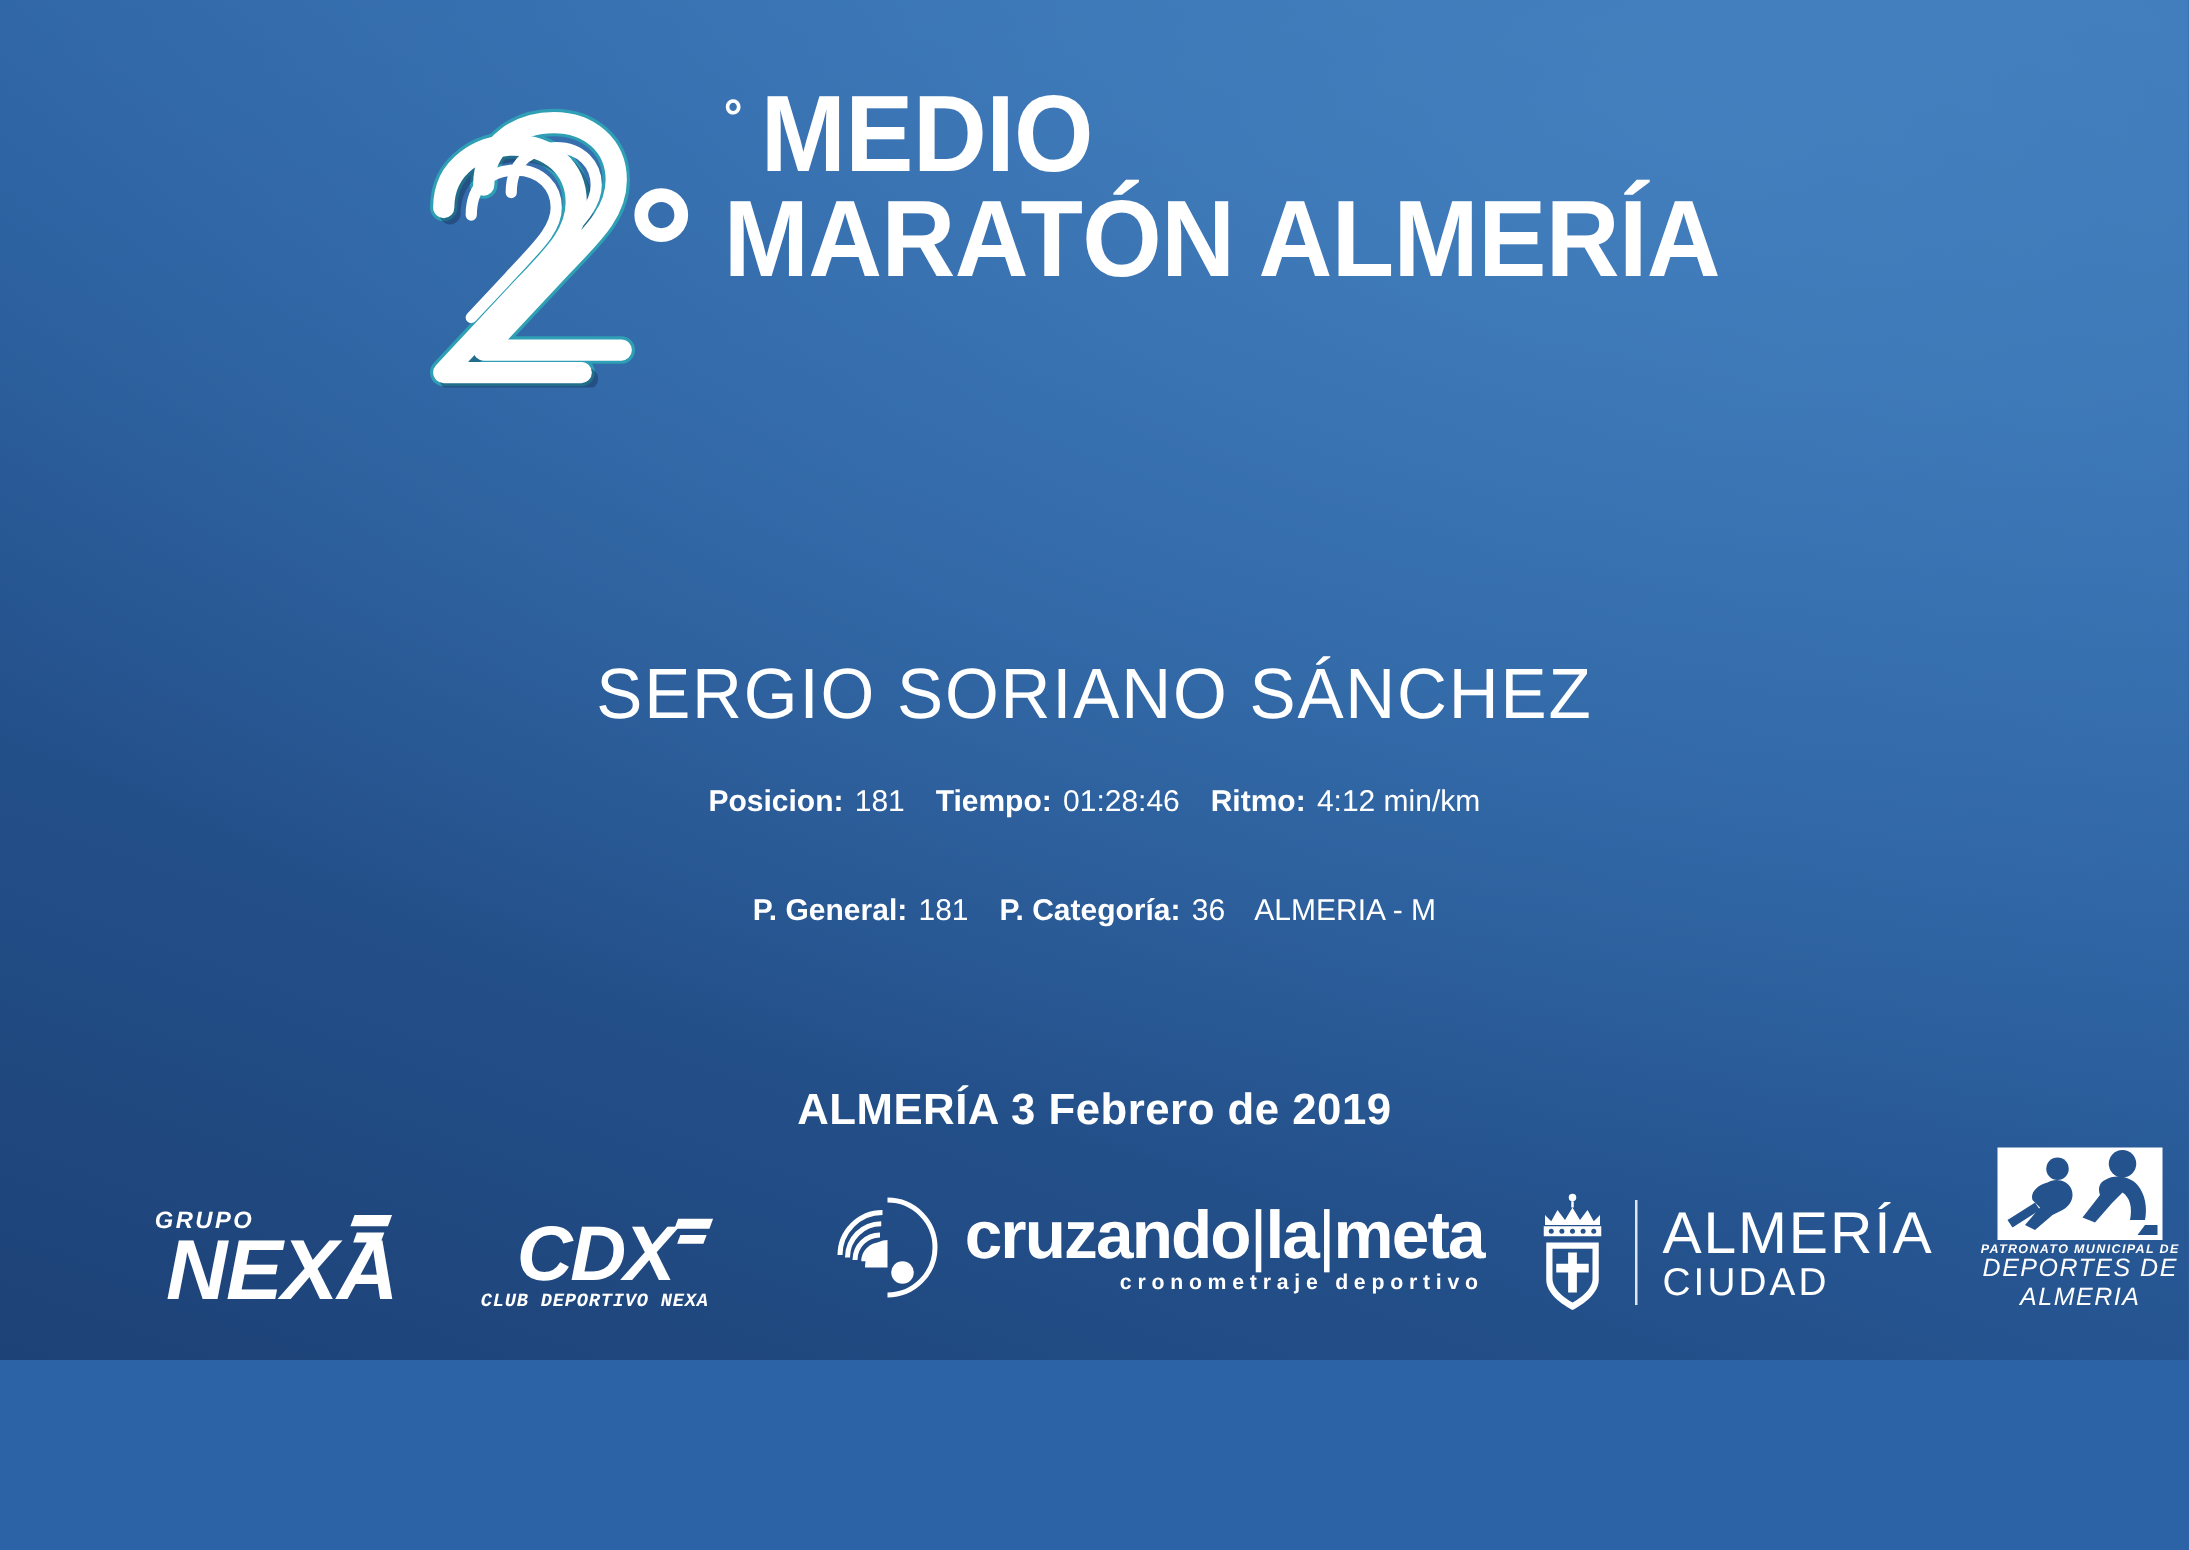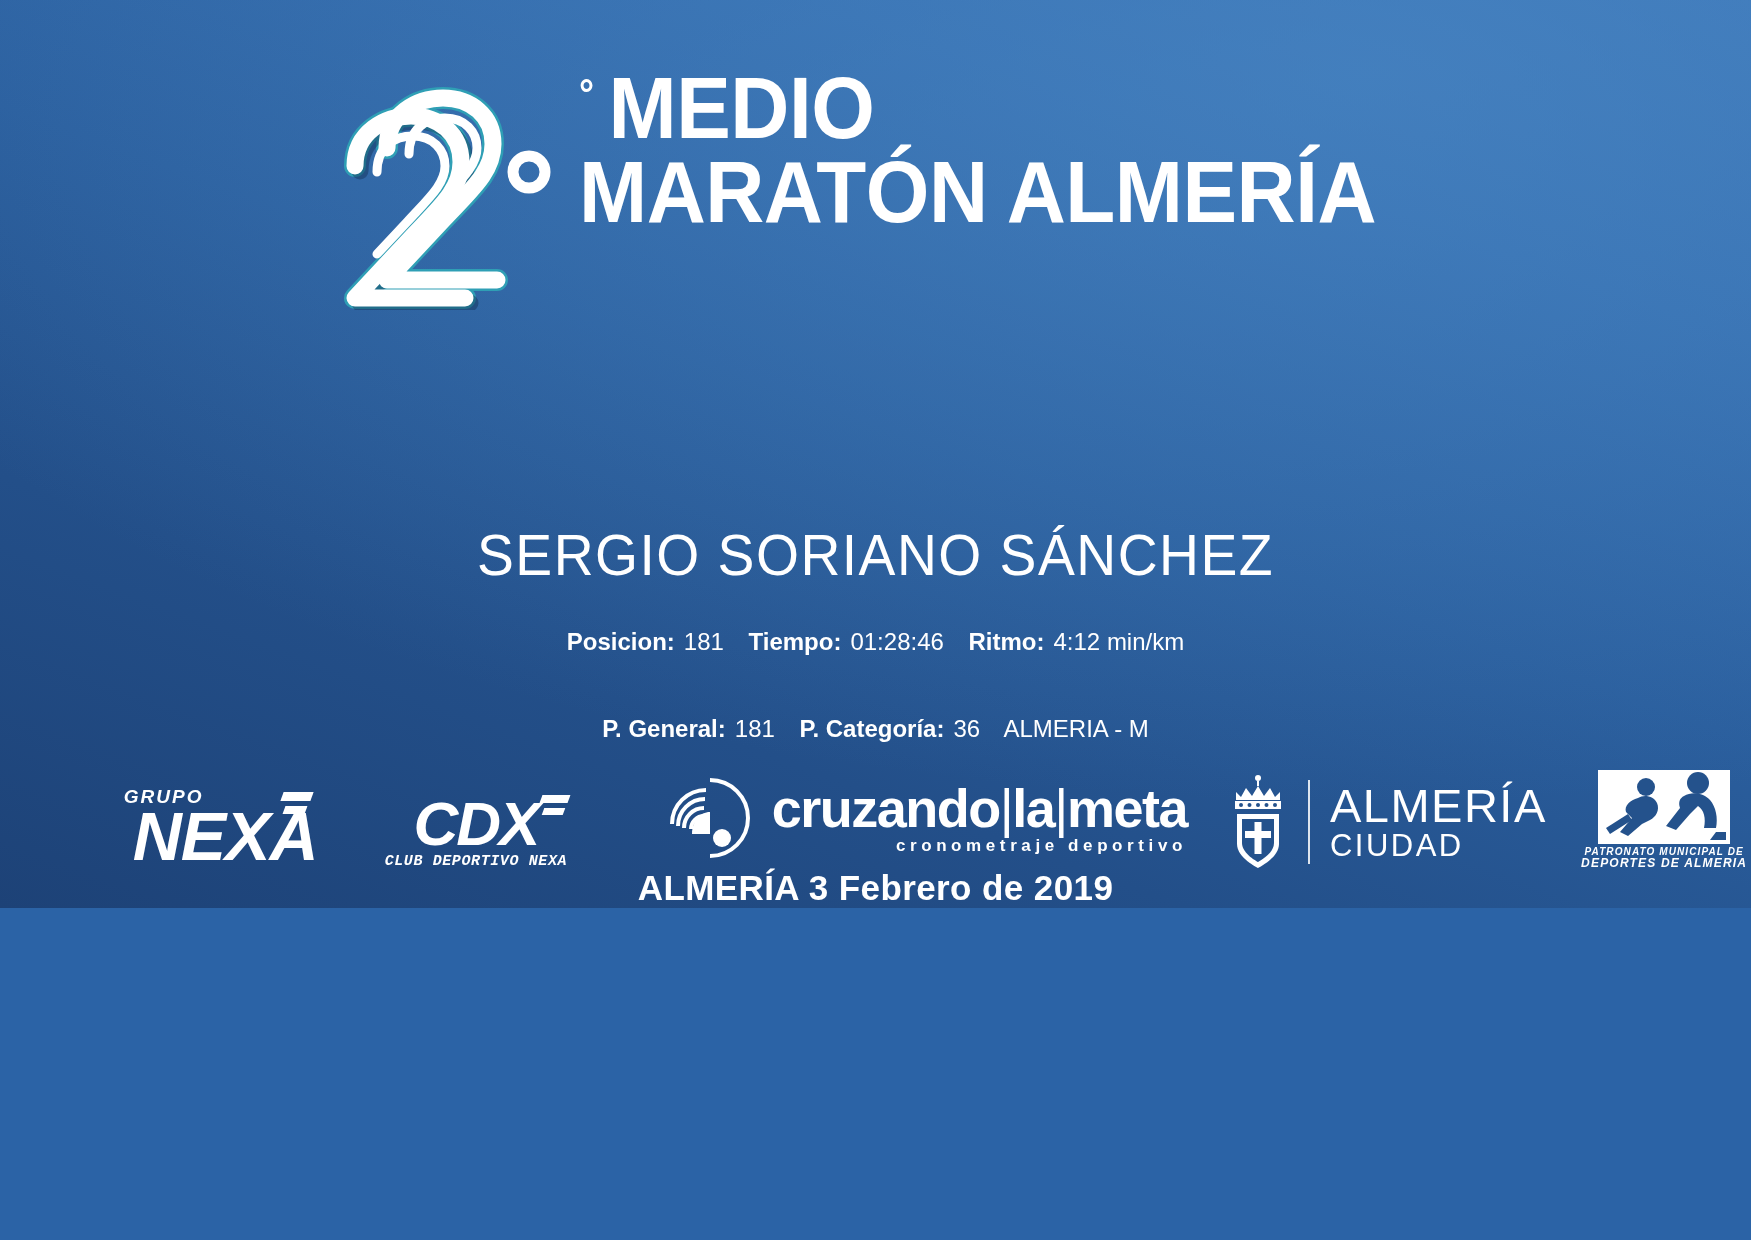--- a/index.html
+++ b/index.html
@@ -4,21 +4,21 @@
 <style>
   html,body{margin:0;padding:0;}
   body{
     width:1751px;height:1240px;
     font-family:"Liberation Sans",sans-serif;
     background:#2b63a6;
     overflow:hidden;
   }
   .diploma{
     position:relative;
-    width:1751px;height:908px;
+    width:1751px;height:1088px;
     background:
       radial-gradient(ellipse 150% 130% at 78% 8%, rgba(78,140,200,0.55) 0%, rgba(78,140,200,0.0) 62%),
       linear-gradient(200deg,#3a74b6 0%, #336cae 22%, #2a5e9d 48%, #234f89 72%, #1d4277 100%);
     overflow:hidden;
   }
 
   
   .header{
     position:absolute;left:0;top:62px;width:1751px;
     display:flex;align-items:flex-start;justify-content:center;
@@ -149,21 +149,21 @@
   .alm .tx .l1{font-size:47px;letter-spacing:1.5px;line-height:0.98;font-weight:400;}
   .alm .tx .l2{font-size:31px;letter-spacing:2.5px;line-height:1;font-weight:400;}
 
   
   .pat{color:#fff;text-align:center;}
   .pat .box{
     width:132px;height:74px;background:#fff;position:relative;overflow:hidden;
     margin:0 auto 2px auto;
   }
   .pat .l1{font-size:10px;font-weight:bold;letter-spacing:1.1px;font-style:italic;}
-  .pat .l2{font-size:12px;font-weight:bold;letter-spacing:1.2px;font-style:italic;
+  .pat .l2{font-size:20px;font-weight:normal;letter-spacing:1.2px;font-style:italic;
            margin-top:-1px;}
 </style>
 </head>
 <body>
 
 <div class="diploma">
 
   <div class="header">
 
     <svg class="logo22" viewBox="0 0 240 230">

